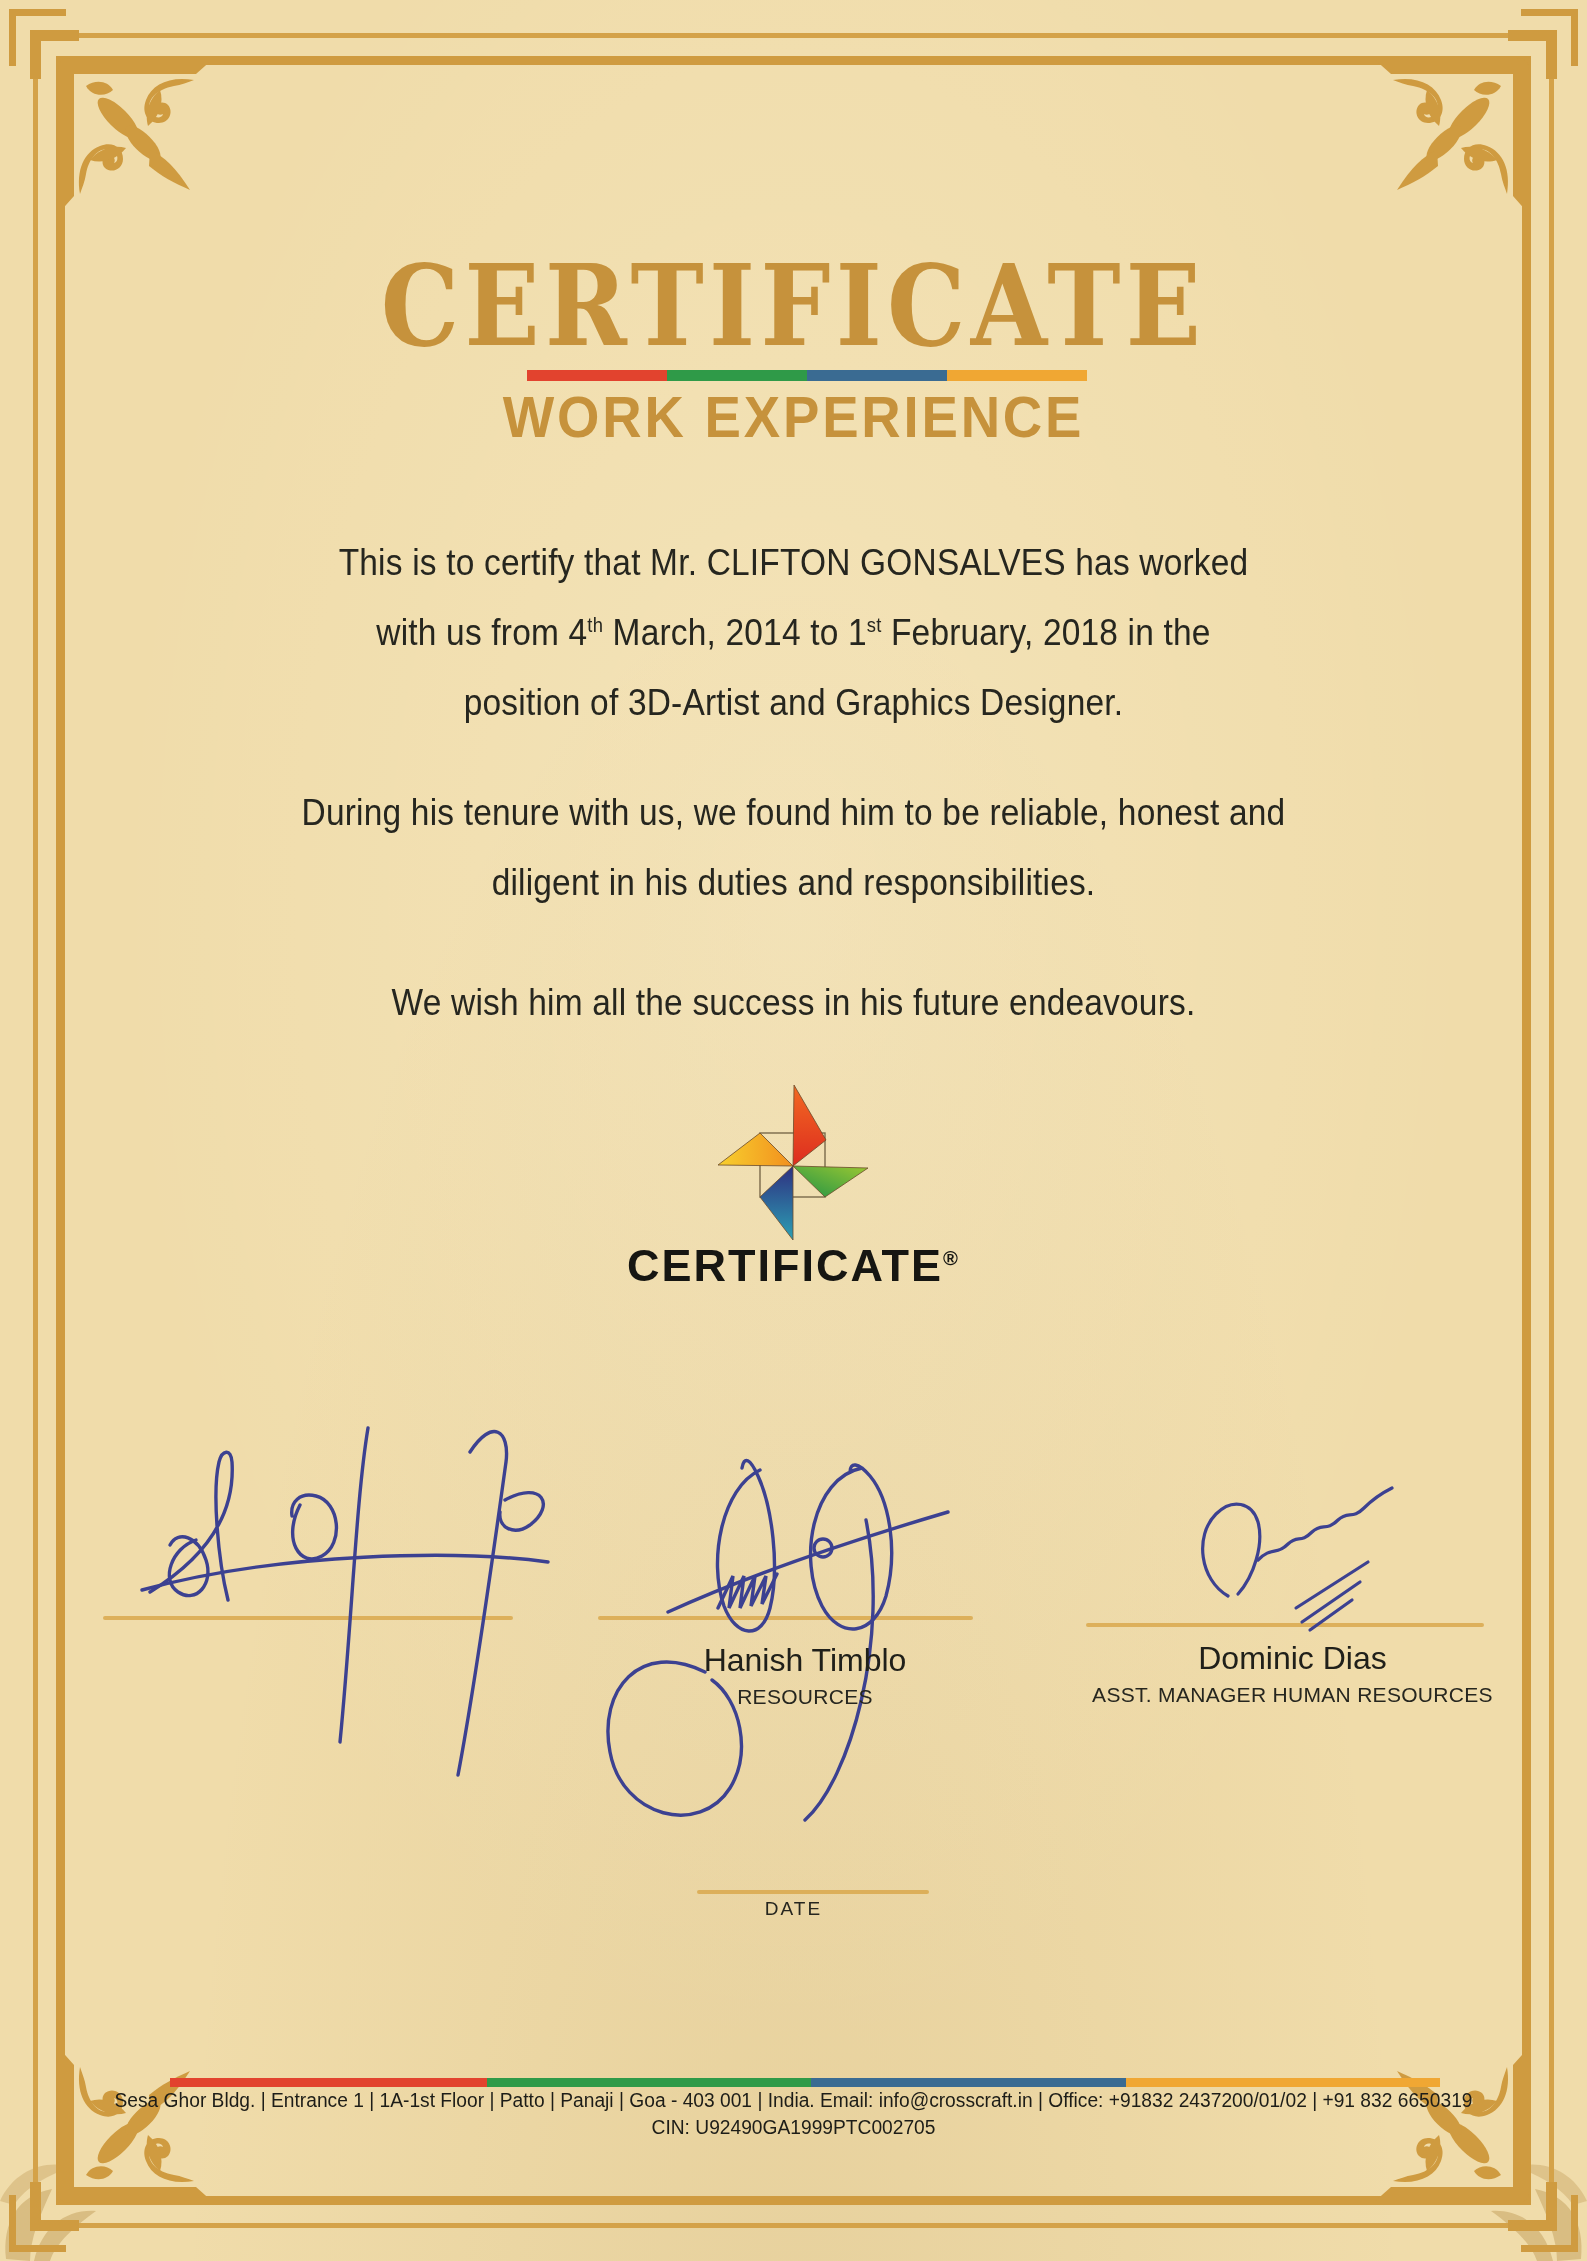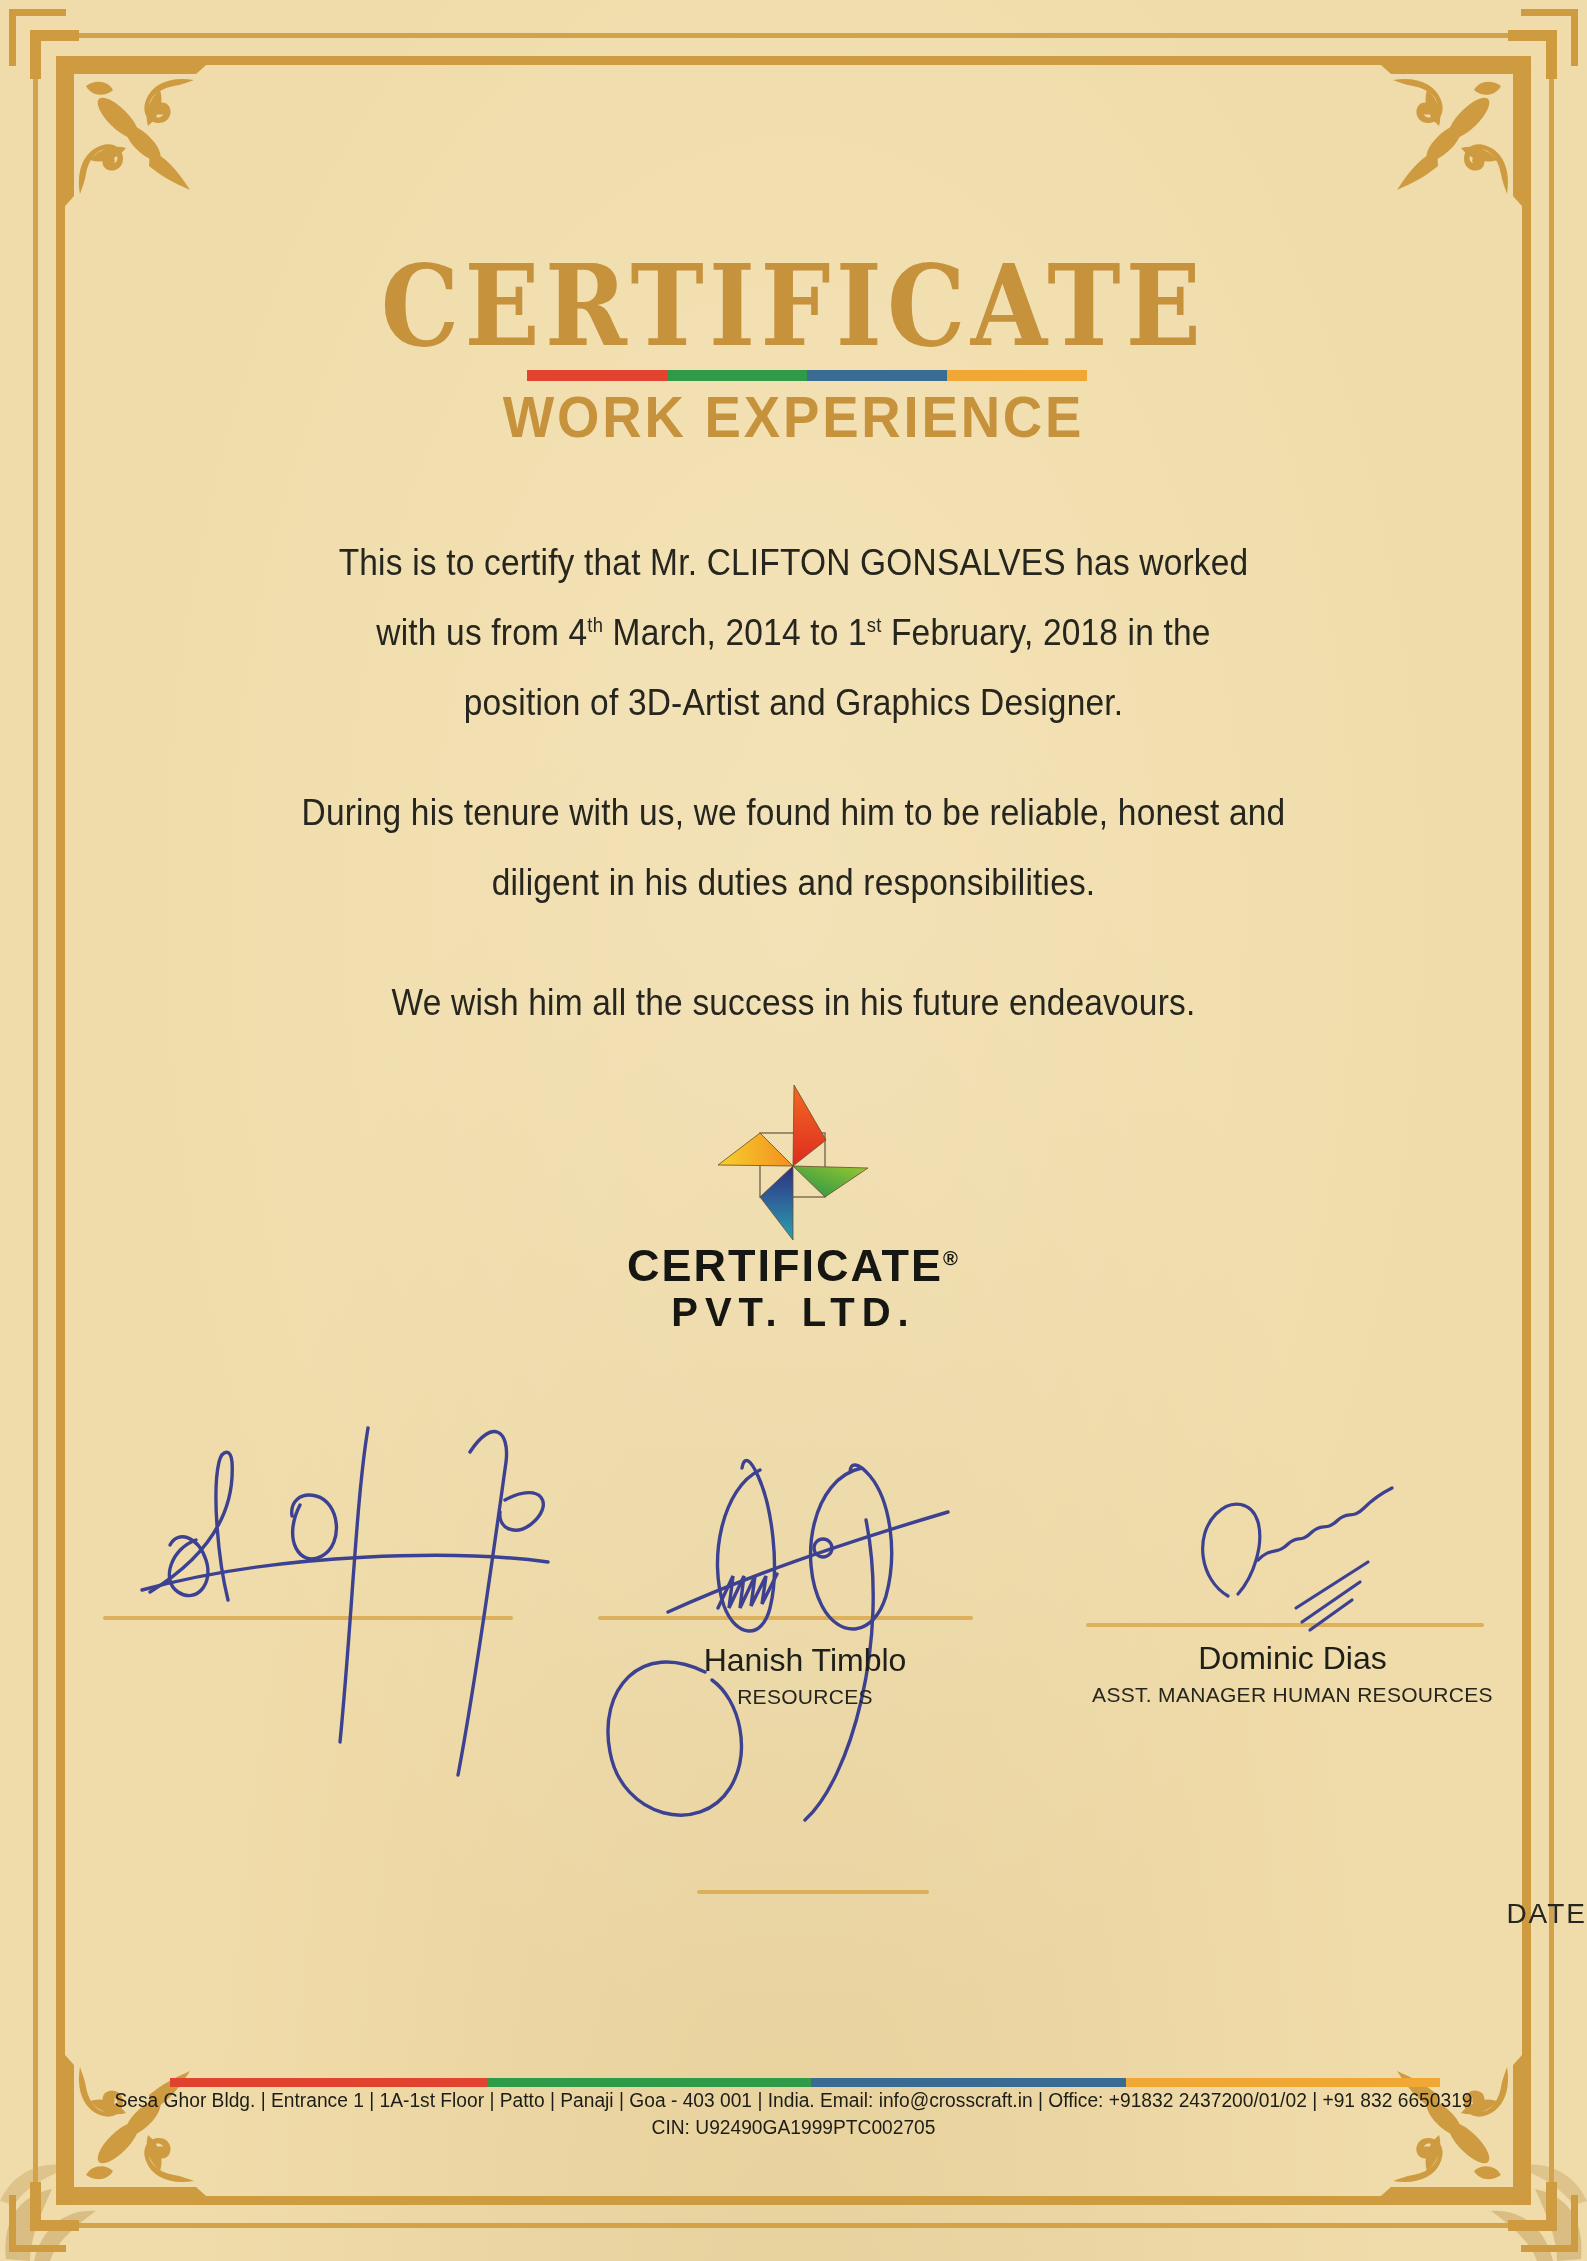--- a/index.html
+++ b/index.html
@@ -66,21 +66,21 @@
   .sig-line{position:absolute; height:4px; background:#d9a84d; opacity:.85; border-radius:2px; z-index:1;}
   .sig-col{position:absolute; text-align:center; z-index:3;}
   .sig-name{font-size:32px; color:#20201a;}
   .sig-title{font-size:21px; color:#26261f; margin-top:6px; letter-spacing:.3px;}
   
   .date-text{top:1843px; font-family:"DejaVu Serif", serif; font-style:italic; font-weight:bold;
     font-size:42px; color:#2b2b20;}
   .date-text sup{font-size:.55em;}
   .date-underline{position:absolute; left:697px; top:1890px; width:232px; height:4px;
     background:#d9a84d; opacity:.85; border-radius:2px;}
-  .date-label{top:1898px; font-size:28px; letter-spacing:2px; color:#26261f;text-align:right;}
+  .date-label{top:1898px; font-size:19px; letter-spacing:2px; color:#26261f;}
   
   .footer-line{position:absolute; left:0; width:100%; text-align:center; font-size:20px;
     color:#1d1d18; transform:scaleX(.96);}
   .f1{top:2089px;} .f2{top:2116px;}
 </style>
 </head>
 <body>
 
 <div id="page">
 
@@ -176,21 +176,20 @@
           <stop offset="1" stop-color="#2ba0b4"></stop>
         </linearGradient>
     </defs>
     <rect x="760" y="1133" width="65" height="64" fill="none" stroke="#7a6a4a" stroke-width="1.4"></rect>
     <path d="M794 1085 L826 1140 L793 1166 Z" fill="url(#gr)" stroke="#6b4a2a" stroke-width=".8"></path>
     <path d="M718 1165 L760 1133 L793 1166 Z" fill="url(#gy)" stroke="#6b4a2a" stroke-width=".8"></path>
     <path d="M868 1168 L825 1197 L793 1166 Z" fill="url(#gg)" stroke="#6b4a2a" stroke-width=".8"></path>
     <path d="M793 1240 L760 1197 L793 1166 Z" fill="url(#gb)" stroke="#6b4a2a" stroke-width=".8"></path>
   </svg>
   <div class="center logo-name"><span>CERTIFICATE</span><sup>®</sup></div>
-  <div class="center logo-suffix">PVT. LTD.</div>
 
   <svg class="sig-svg" style="left:110px; top:1410px" width="470" height="380" viewBox="110 1410 470 380" fill="none" stroke="#3c4191" stroke-width="3.4" stroke-linecap="round">
     <path d="M150 1592 C210 1555 235 1510 232 1462 C231 1448 222 1450 219 1462 C212 1492 218 1560 228 1600"></path>
     <path d="M196 1540 C172 1548 160 1580 178 1592 C196 1604 214 1584 206 1560 C198 1536 178 1530 170 1545"></path>
     <path d="M300 1505 C282 1540 300 1568 322 1556 C344 1544 340 1502 316 1496 C300 1492 290 1502 292 1516"></path>
     <path d="M368 1428 C356 1500 352 1620 340 1742"></path>
     <path d="M470 1452 C492 1418 510 1430 506 1462 C498 1520 476 1680 458 1775"></path>
     <path d="M142 1590 C280 1552 460 1550 548 1562"></path>
     <path d="M505 1500 C542 1480 556 1505 530 1525 C514 1536 498 1528 500 1512"></path>
   </svg>

